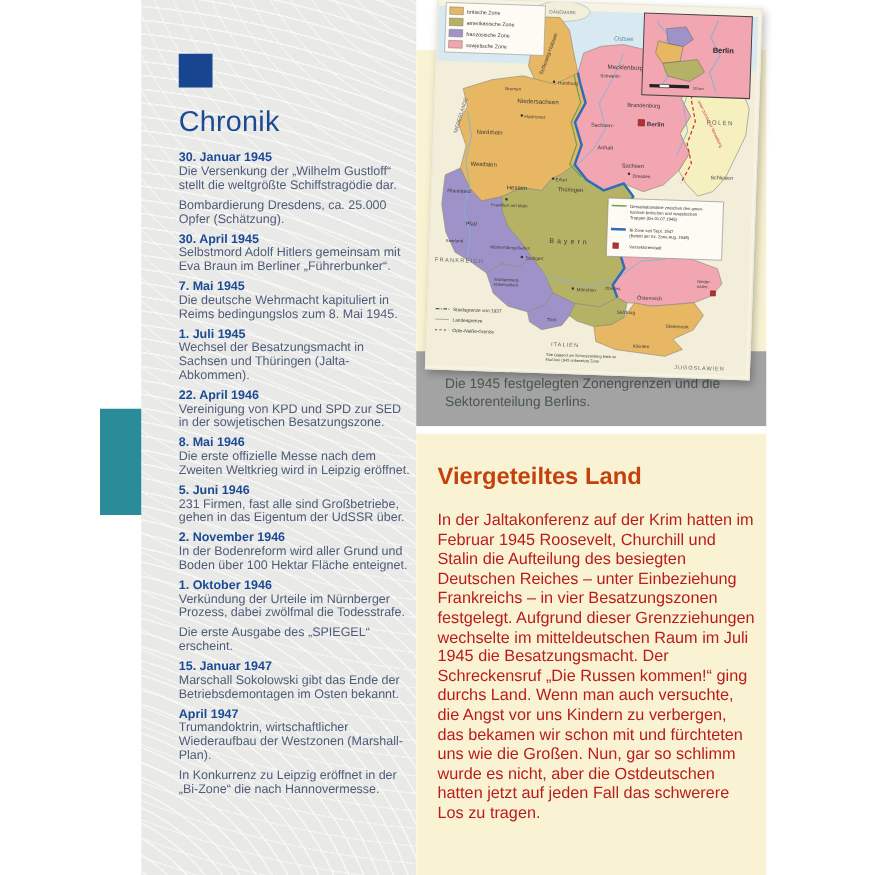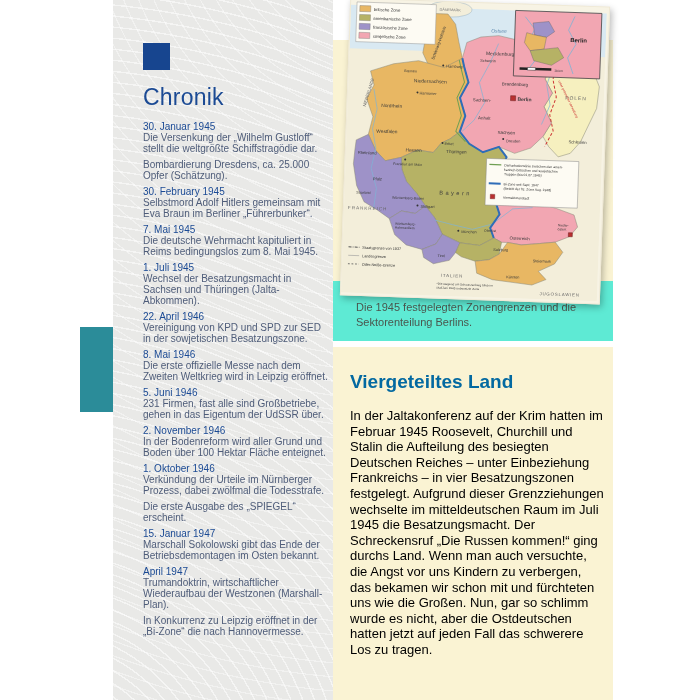--- a/index.html
+++ b/index.html
@@ -12,31 +12,31 @@
     background:
       repeating-radial-gradient(circle at -35% 115%, rgba(255,255,255,.55) 0 1.4px, rgba(255,255,255,0) 1.4px 11px),
       repeating-radial-gradient(circle at 130% -15%, rgba(255,255,255,.4) 0 1.2px, rgba(255,255,255,0) 1.2px 14px),
       #e9e9e7;}
   .accent-square{position:absolute;left:143px;top:43px;width:27px;height:27px;background:#17458f;}
   .teal-bar{position:absolute;left:80px;top:327px;width:33px;height:85px;background:#2b8c99;}
 
   .chronik{position:absolute;left:143px;top:84px;width:188px;}
   .chronik h1{margin:0 0 10px 0;font-size:23px;font-weight:400;color:#1b4a94;letter-spacing:.2px;}
   .entry{margin:0 0 5px 0;font-size:10px;line-height:11px;color:#4e5c79;}
-  .entry-date{font-weight:400;color:#1b4a94;}
+  .entry-date{font-weight:700;color:#1b4a94;}
 
   
   .right-panel{position:absolute;left:333px;top:40px;width:280px;height:660px;background:#faf3d3;}
-  .green-band{position:absolute;left:0;top:241px;width:280px;height:60px;background:#5eead4;}
+  .green-band{position:absolute;left:0;top:241px;width:280px;height:60px;background:#a3a3a3;}
   .white-gap{position:absolute;left:0;top:301px;width:280px;height:6px;background:#ffffff;}
   .fig-caption{padding:19px 30px 0 23px;font-size:11px;line-height:14.5px;color:#4b564e;}
 
   .article{position:absolute;left:17px;top:331px;width:254px;}
-  .article h2{margin:0 0 15px 0;font-size:19px;font-weight:700;color:#0369a1;}
-  .article p{margin:0;font-size:13px;line-height:15.6px;color:#000000;}
+  .article h2{margin:0 0 15px 0;font-size:19px;font-weight:700;color:#c2410c;}
+  .article p{margin:0;font-size:13px;line-height:15.6px;color:#b91c1c;}
 
   
   .map-wrap{position:absolute;left:345px;top:2px;width:258px;height:296px;
     transform:rotate(2deg);transform-origin:50% 50%;
     background:#f7f3e4;box-shadow:2px 3px 7px rgba(0,0,0,.28);
     border:1px solid #efe9d6;}
   .map-wrap svg{display:block;}
   text{font-family:"Liberation Sans", sans-serif;}
 </style>
 </head>
@@ -52,21 +52,21 @@
     <h1>Chronik</h1>
     <div>
       <div class="entry">
         <div class="entry-date">30. Januar 1945</div>
         <div class="entry-text">Die Versenkung der „Wilhelm Gustloff“ stellt die weltgrößte Schiffstragödie dar.</div>
       </div>
       <div class="entry">
         <div class="entry-text">Bombardierung Dresdens, ca. 25.000 Opfer (Schätzung).</div>
       </div>
       <div class="entry">
-        <div class="entry-date">30. February 1945</div>
+        <div class="entry-date">30. April 1945</div>
         <div class="entry-text">Selbstmord Adolf Hitlers gemeinsam mit Eva Braun im Berliner „Führerbunker“.</div>
       </div>
       <div class="entry">
         <div class="entry-date">7. Mai 1945</div>
         <div class="entry-text">Die deutsche Wehrmacht kapituliert in Reims bedingungslos zum 8. Mai 1945.</div>
       </div>
       <div class="entry">
         <div class="entry-date">1. Juli 1945</div>
         <div class="entry-text">Wechsel der Besatzungsmacht in Sachsen und Thüringen (Jalta-Abkommen).</div>
       </div>

